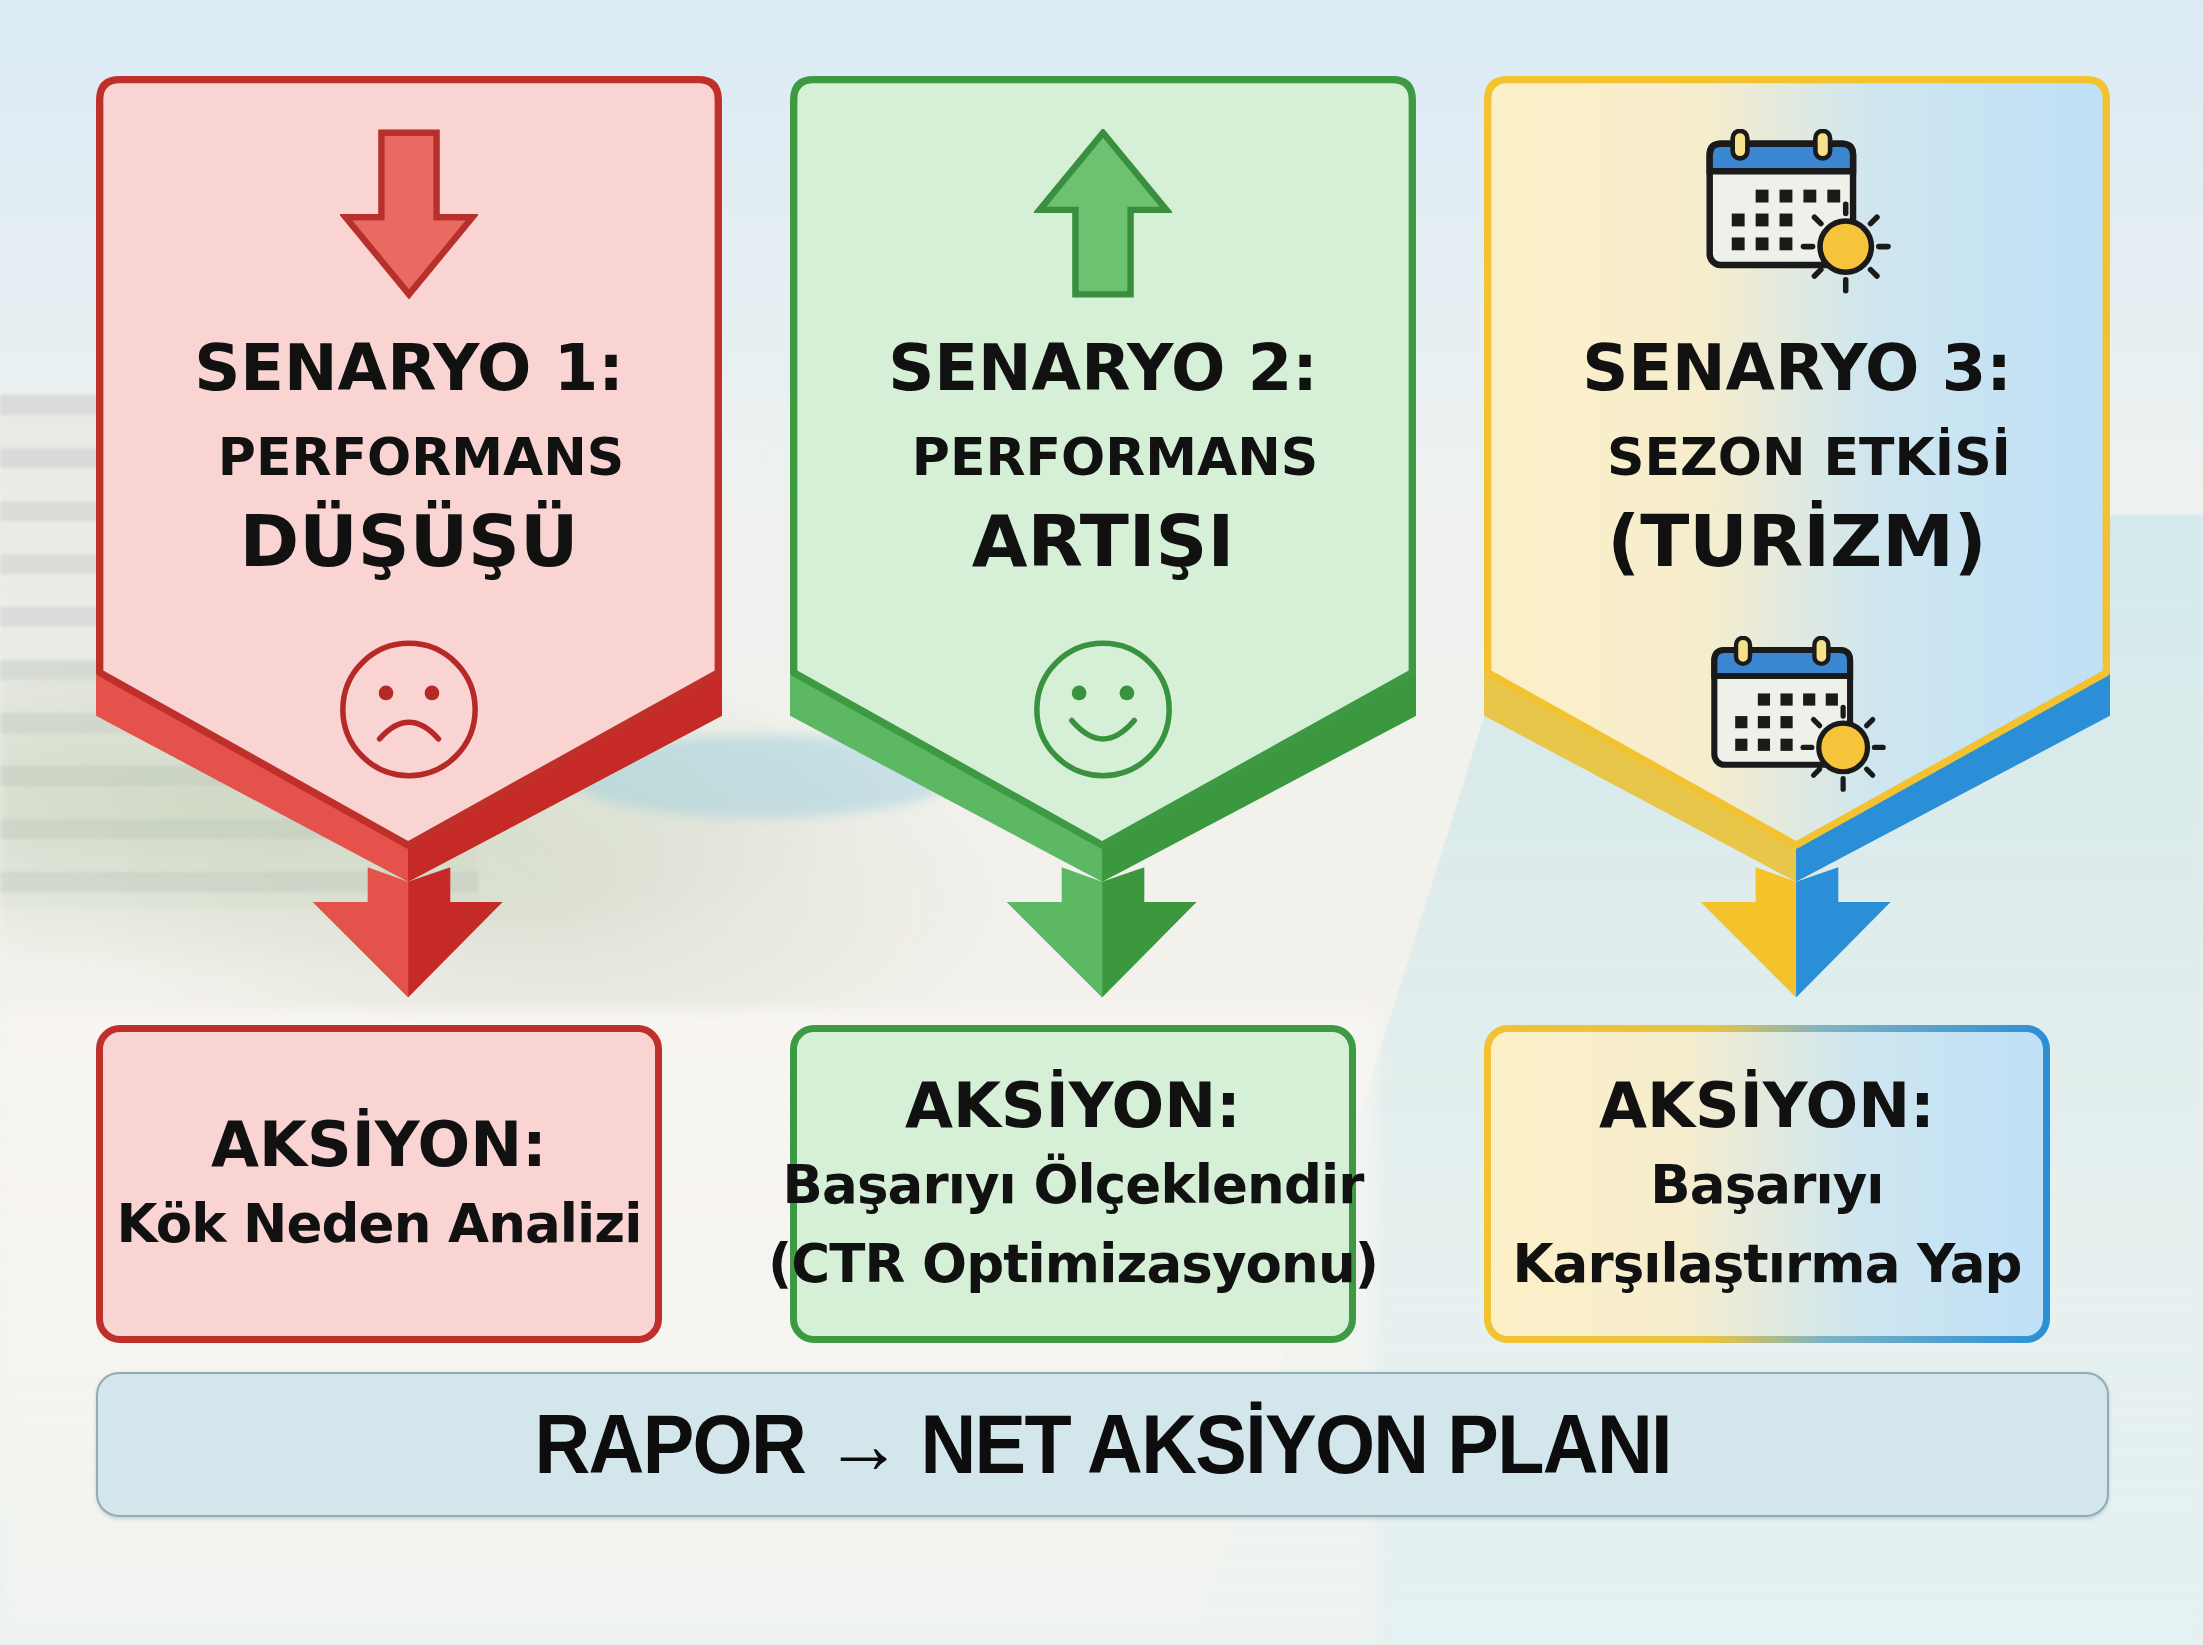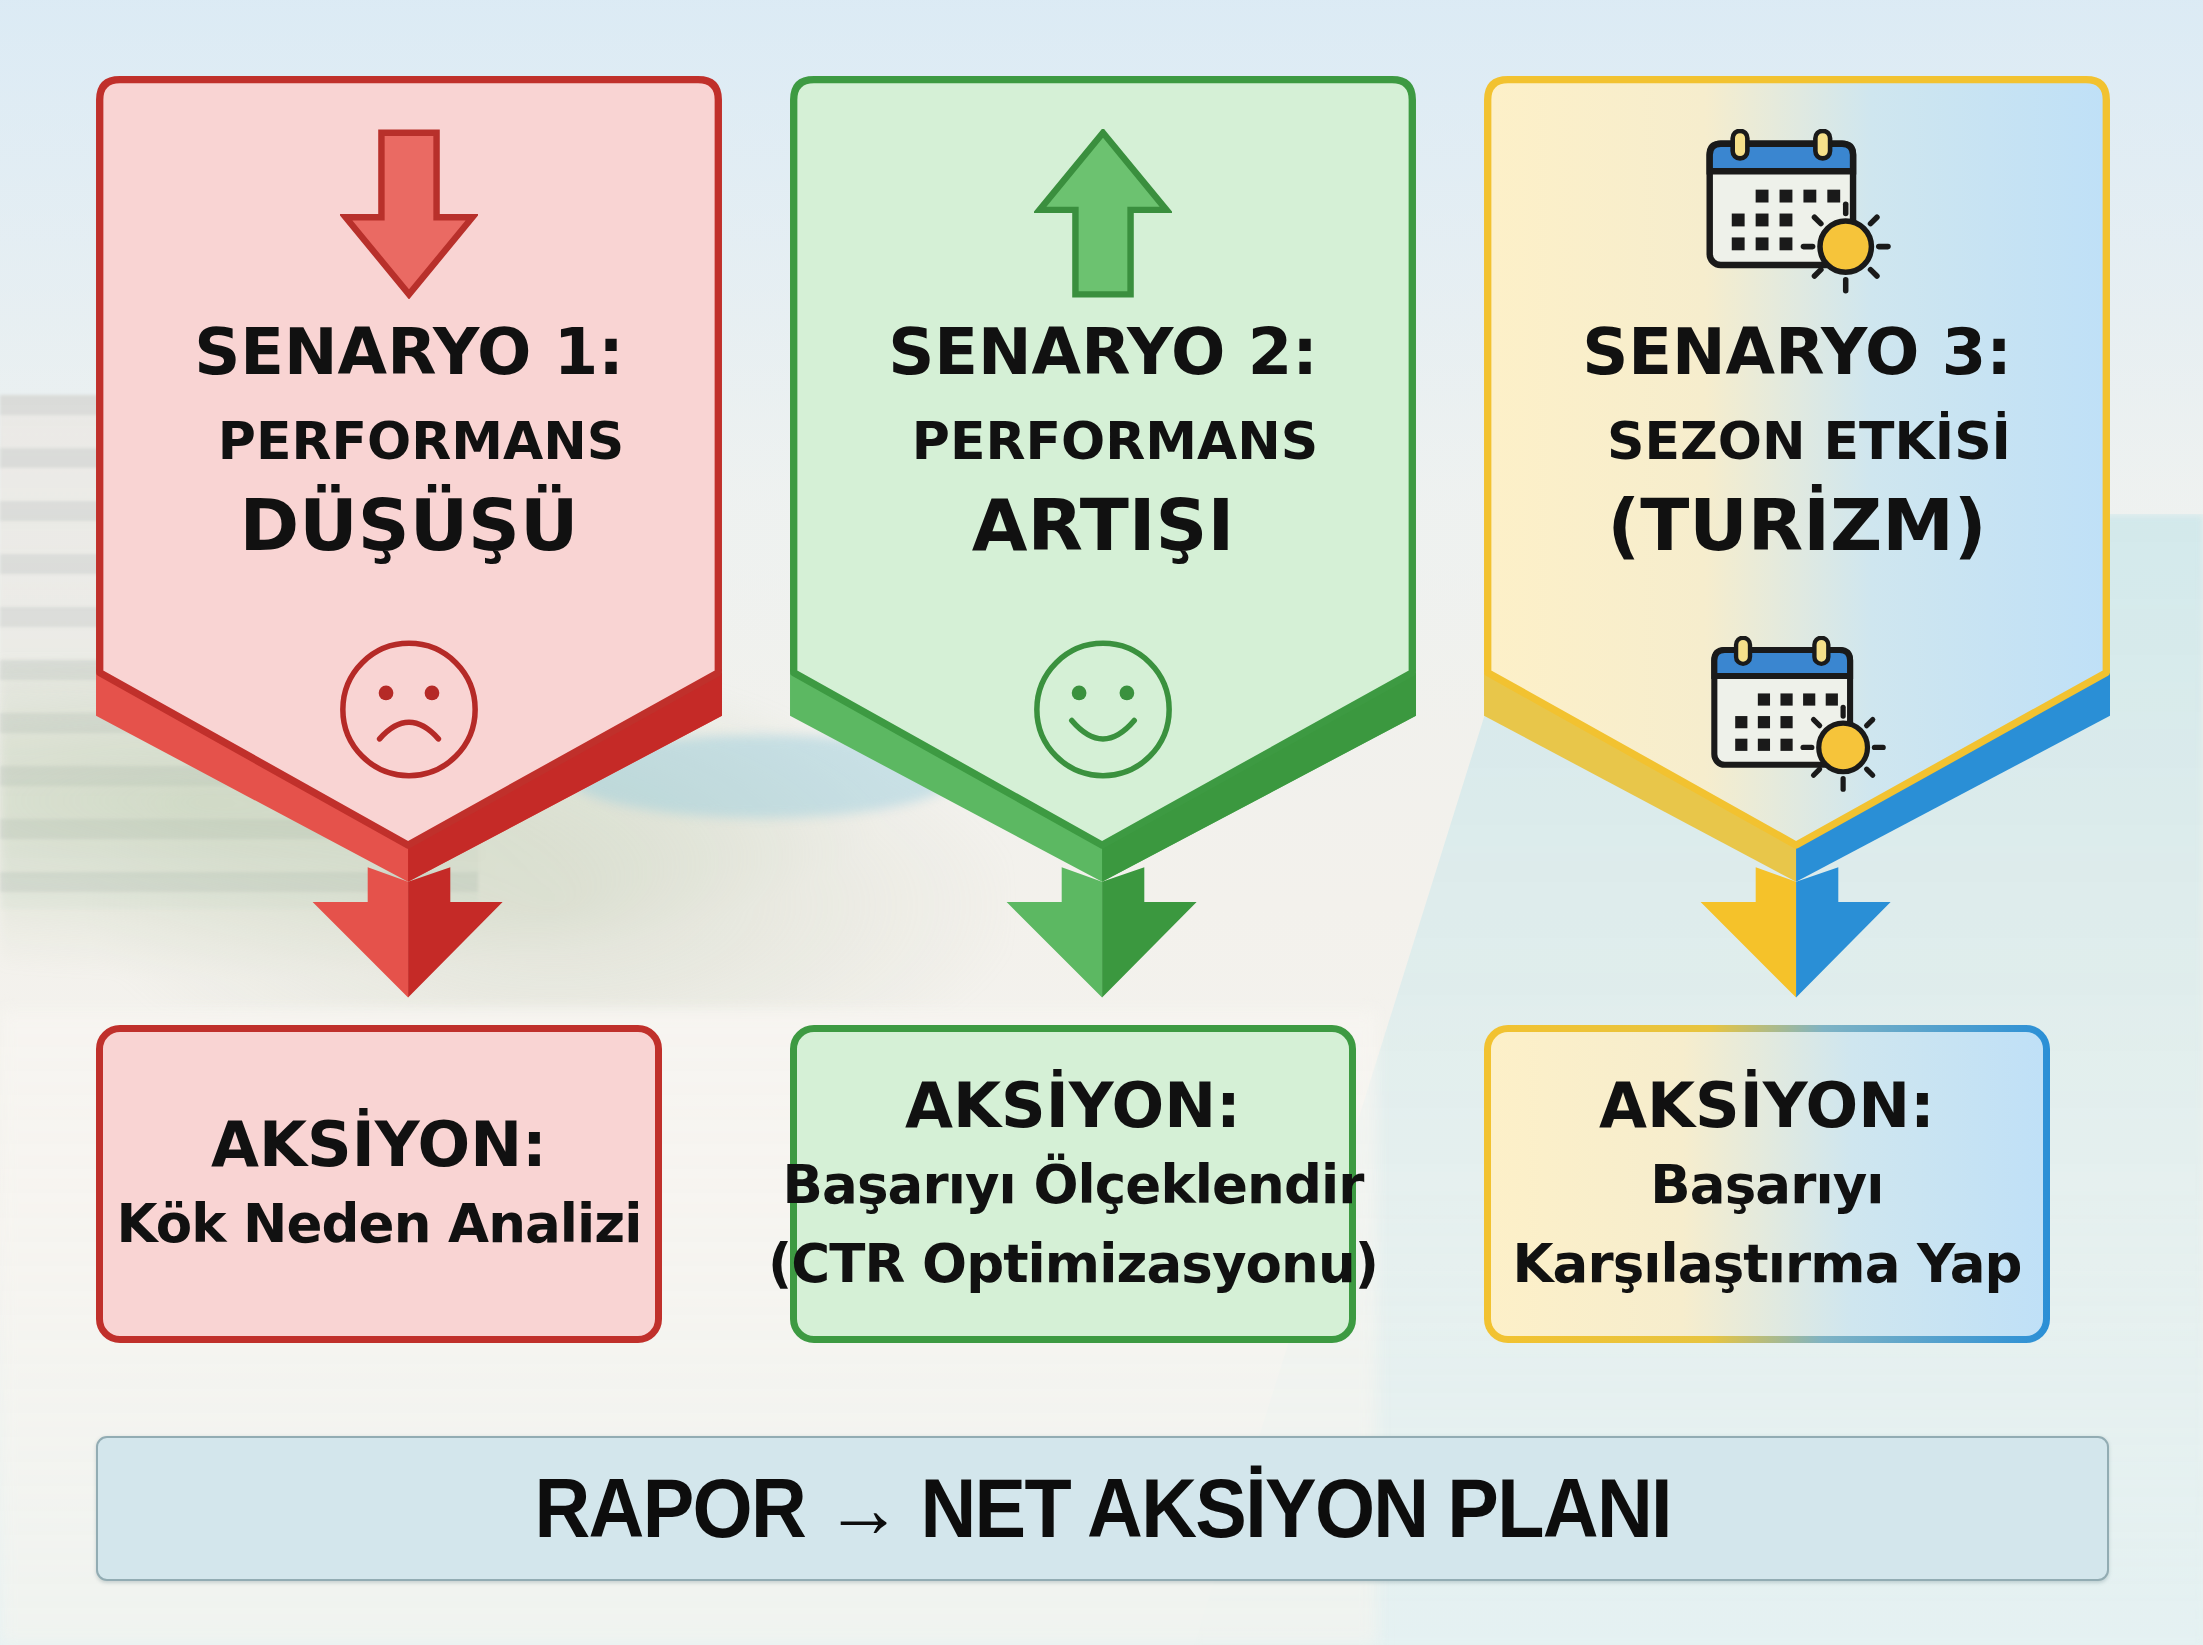--- a/index.html
+++ b/index.html
@@ -36,21 +36,21 @@
   .bg-sand {
     position: absolute; left: 0; top: 1010px; width: 1377px; height: 635px;
     background: linear-gradient(180deg, rgba(248,246,242,0.7), rgba(246,244,238,0.6));
     filter: blur(7.3px);
   }
 
   .scenario { position: absolute; top: 76px; width: 626px; height: 927px; }
   .scenario svg.shape { position: absolute; left: 0; top: 0; overflow: visible; }
   .scenario .icon-top { position: absolute; left: 50%; transform: translateX(-50%); top: 53px; }
   .scenario .title {
-    position: absolute; left: 0; right: 0; top: 230px; text-align: center;
+    position: absolute; left: 0; right: 0; top: 246px; text-align: center;
     color: #111; font-weight: bold; margin: 0;
   }
   .scenario .title .l1 { display: block; font-size: 64px; line-height: 92px; letter-spacing: 0px; }
   .scenario .title .l2 { display: block; font-size: 52px; line-height: 86px; padding-left: 24px; }
   .scenario .title .l3 { display: block; font-size: 72px; line-height: 83px; }
   .scenario .icon-bottom { position: absolute; left: 50%; transform: translateX(-50%); top: 560px; }
 
   .action {
     position: absolute; top: 1025px; width: 566px; height: 318px; box-sizing: border-box;
     border: 7.3px solid; border-radius: 24px; text-align: center; color: #111;
@@ -61,22 +61,22 @@
 
   .a1 { left: 96px; background: #f9d4d3; border-color: #c0302b; }
   .a2 { left: 790px; background: #d5f0d6; border-color: #3d9a42; }
   .a3 { left: 1484px; background: linear-gradient(90deg, #fdf0c8 0%, #f6edcd 35%, #cfe6ef 65%, #bfe0f7 100%);
         border: 7.3px solid transparent;
         background-image: linear-gradient(90deg, #fdf0c8 0%, #f6edcd 35%, #cfe6ef 65%, #bfe0f7 100%),
                           linear-gradient(90deg, #f2c230 0%, #e7c440 40%, #7fb3c4 60%, #2a8fd6 100%);
         background-origin: border-box; background-clip: padding-box, border-box; }
 
   .footer-bar {
-    position: absolute; left: 96px; top: 1436px; width: 2013px; height: 145px; box-sizing: border-box;
-    background: #d3e6ec; border: 2.8px solid #92acb3; border-radius: 11px;
+    position: absolute; left: 96px; top: 1372px; width: 2013px; height: 145px; box-sizing: border-box;
+    background: #d3e6ec; border: 2.8px solid #92acb3; border-radius: 23px;
     box-shadow: 0 1.8px 3.7px rgba(80,110,120,0.25);
     display: flex; align-items: center; justify-content: center;
   }
   .footer-bar .txt { font-size: 84px; font-weight: bold; color: #0d0d0d; letter-spacing: -1.8px;
     font-family: "Liberation Sans", sans-serif; transform: scaleX(0.92); }
 </style>
 </head>
 <body>
 
 <div class="bg-layer">

